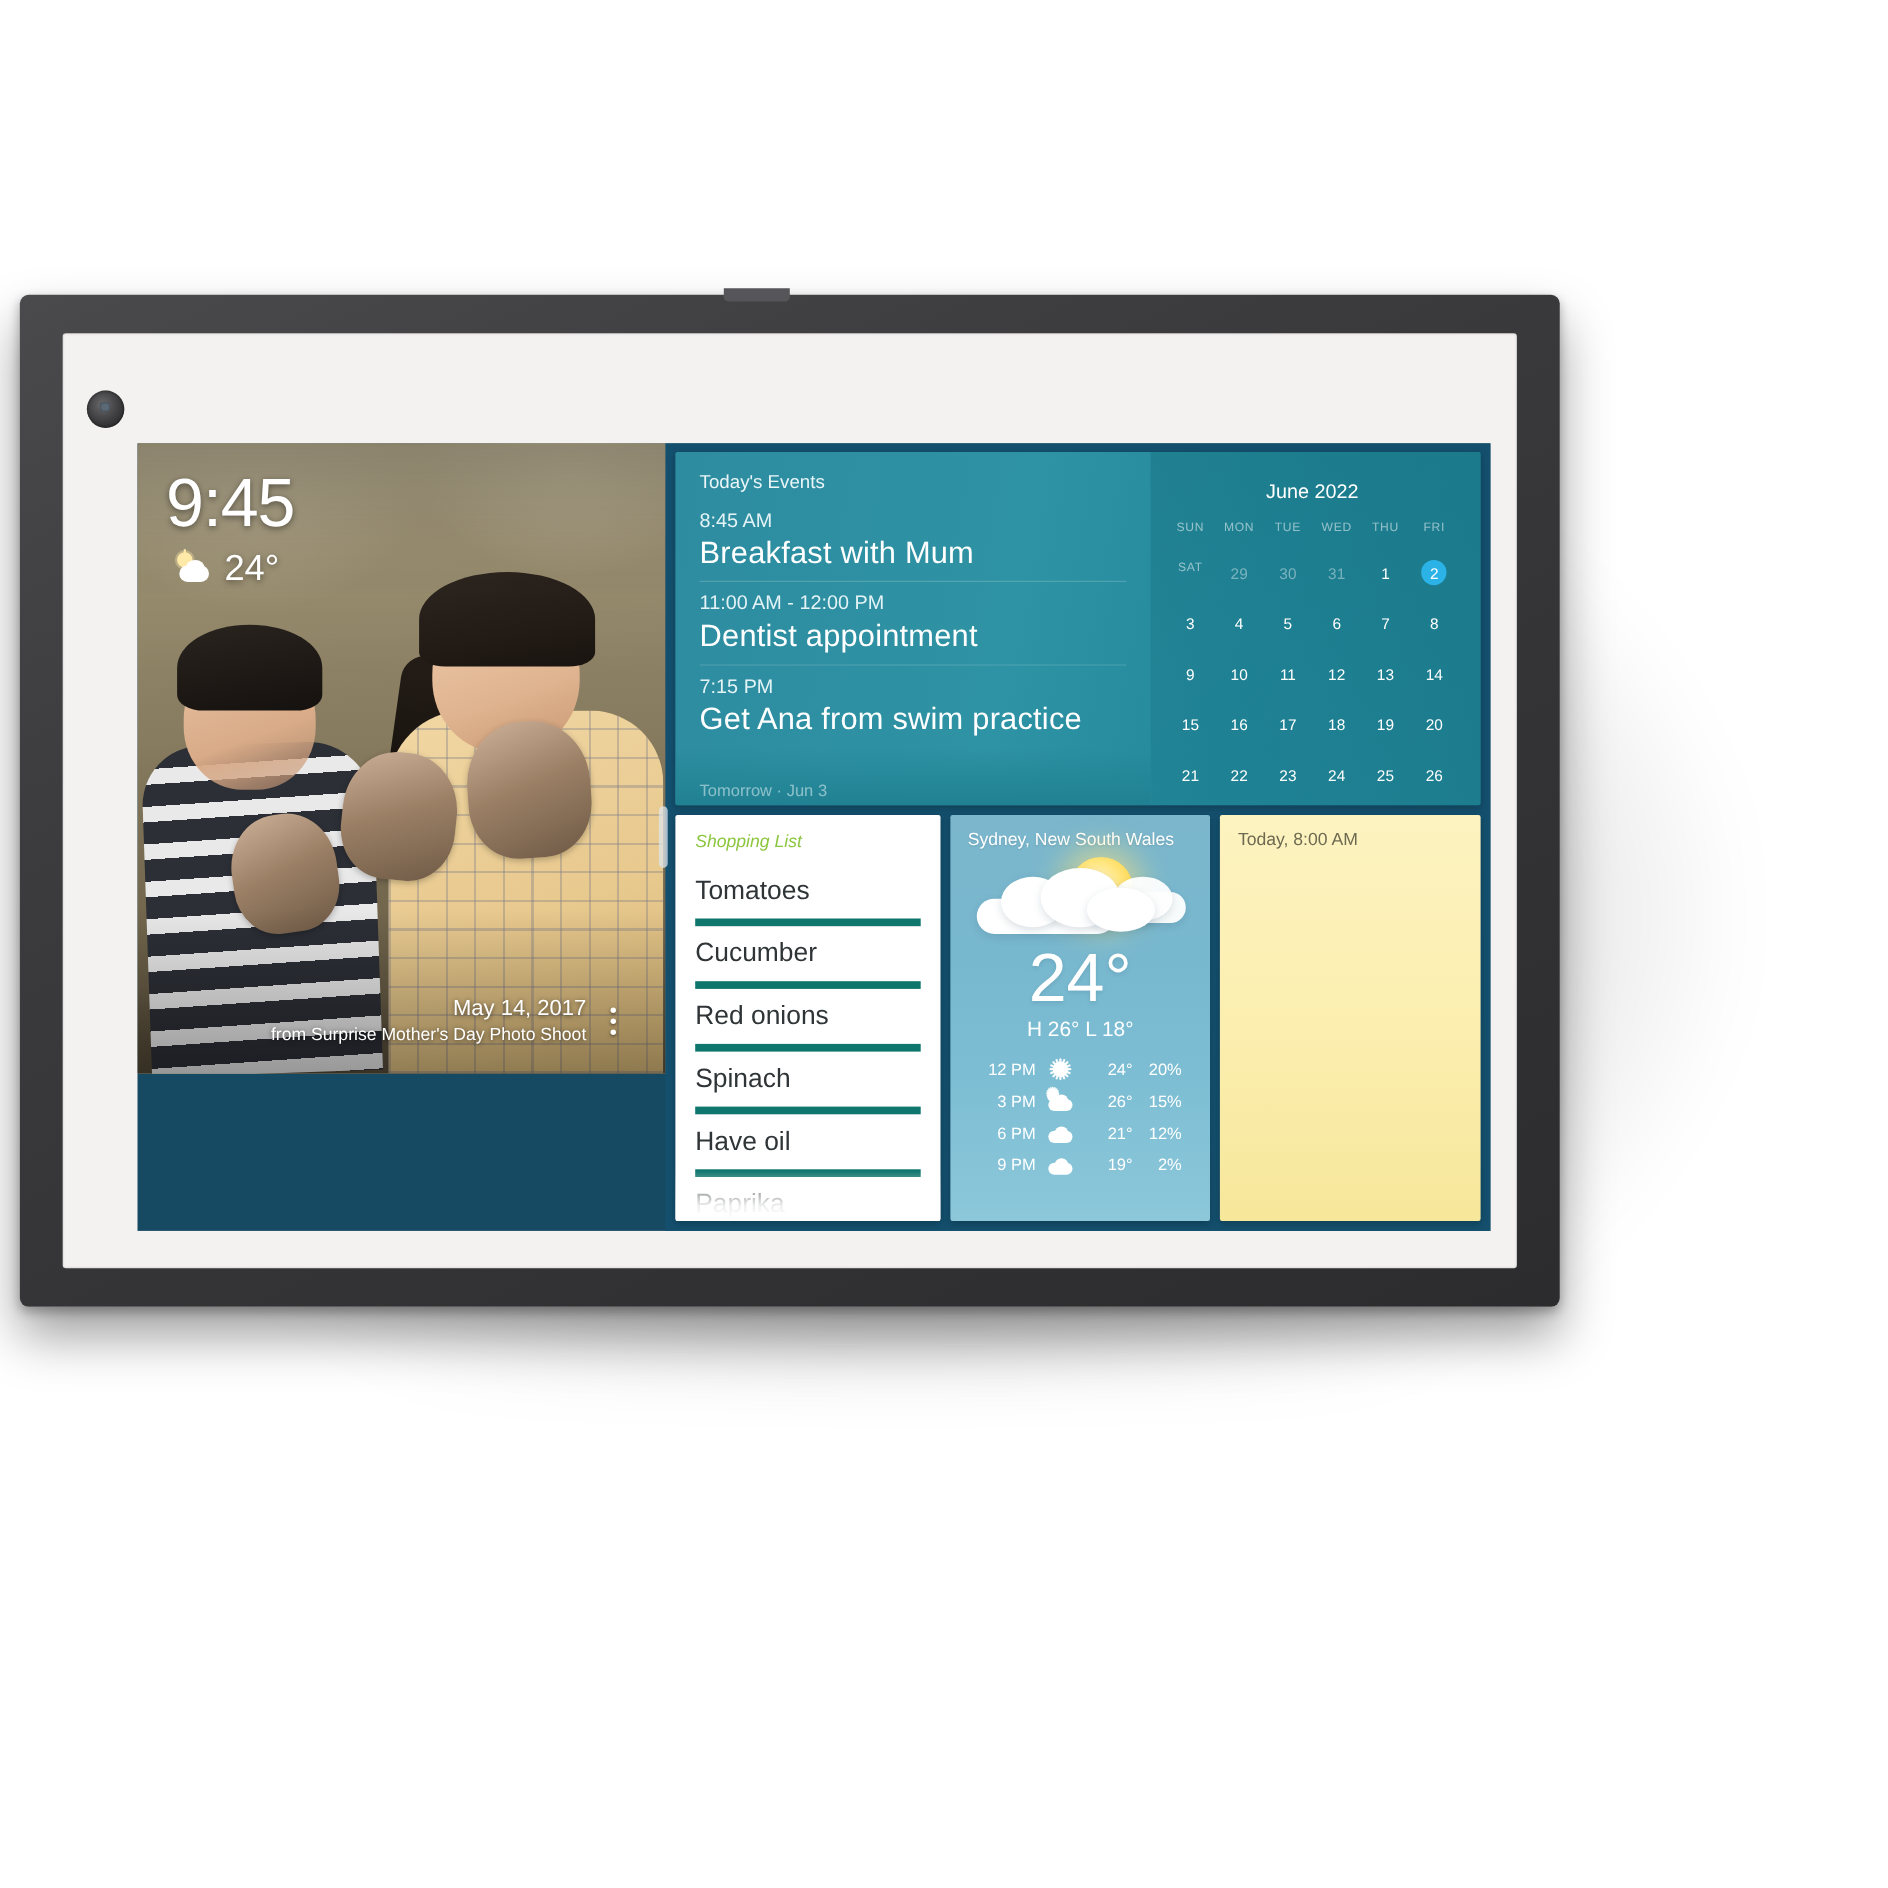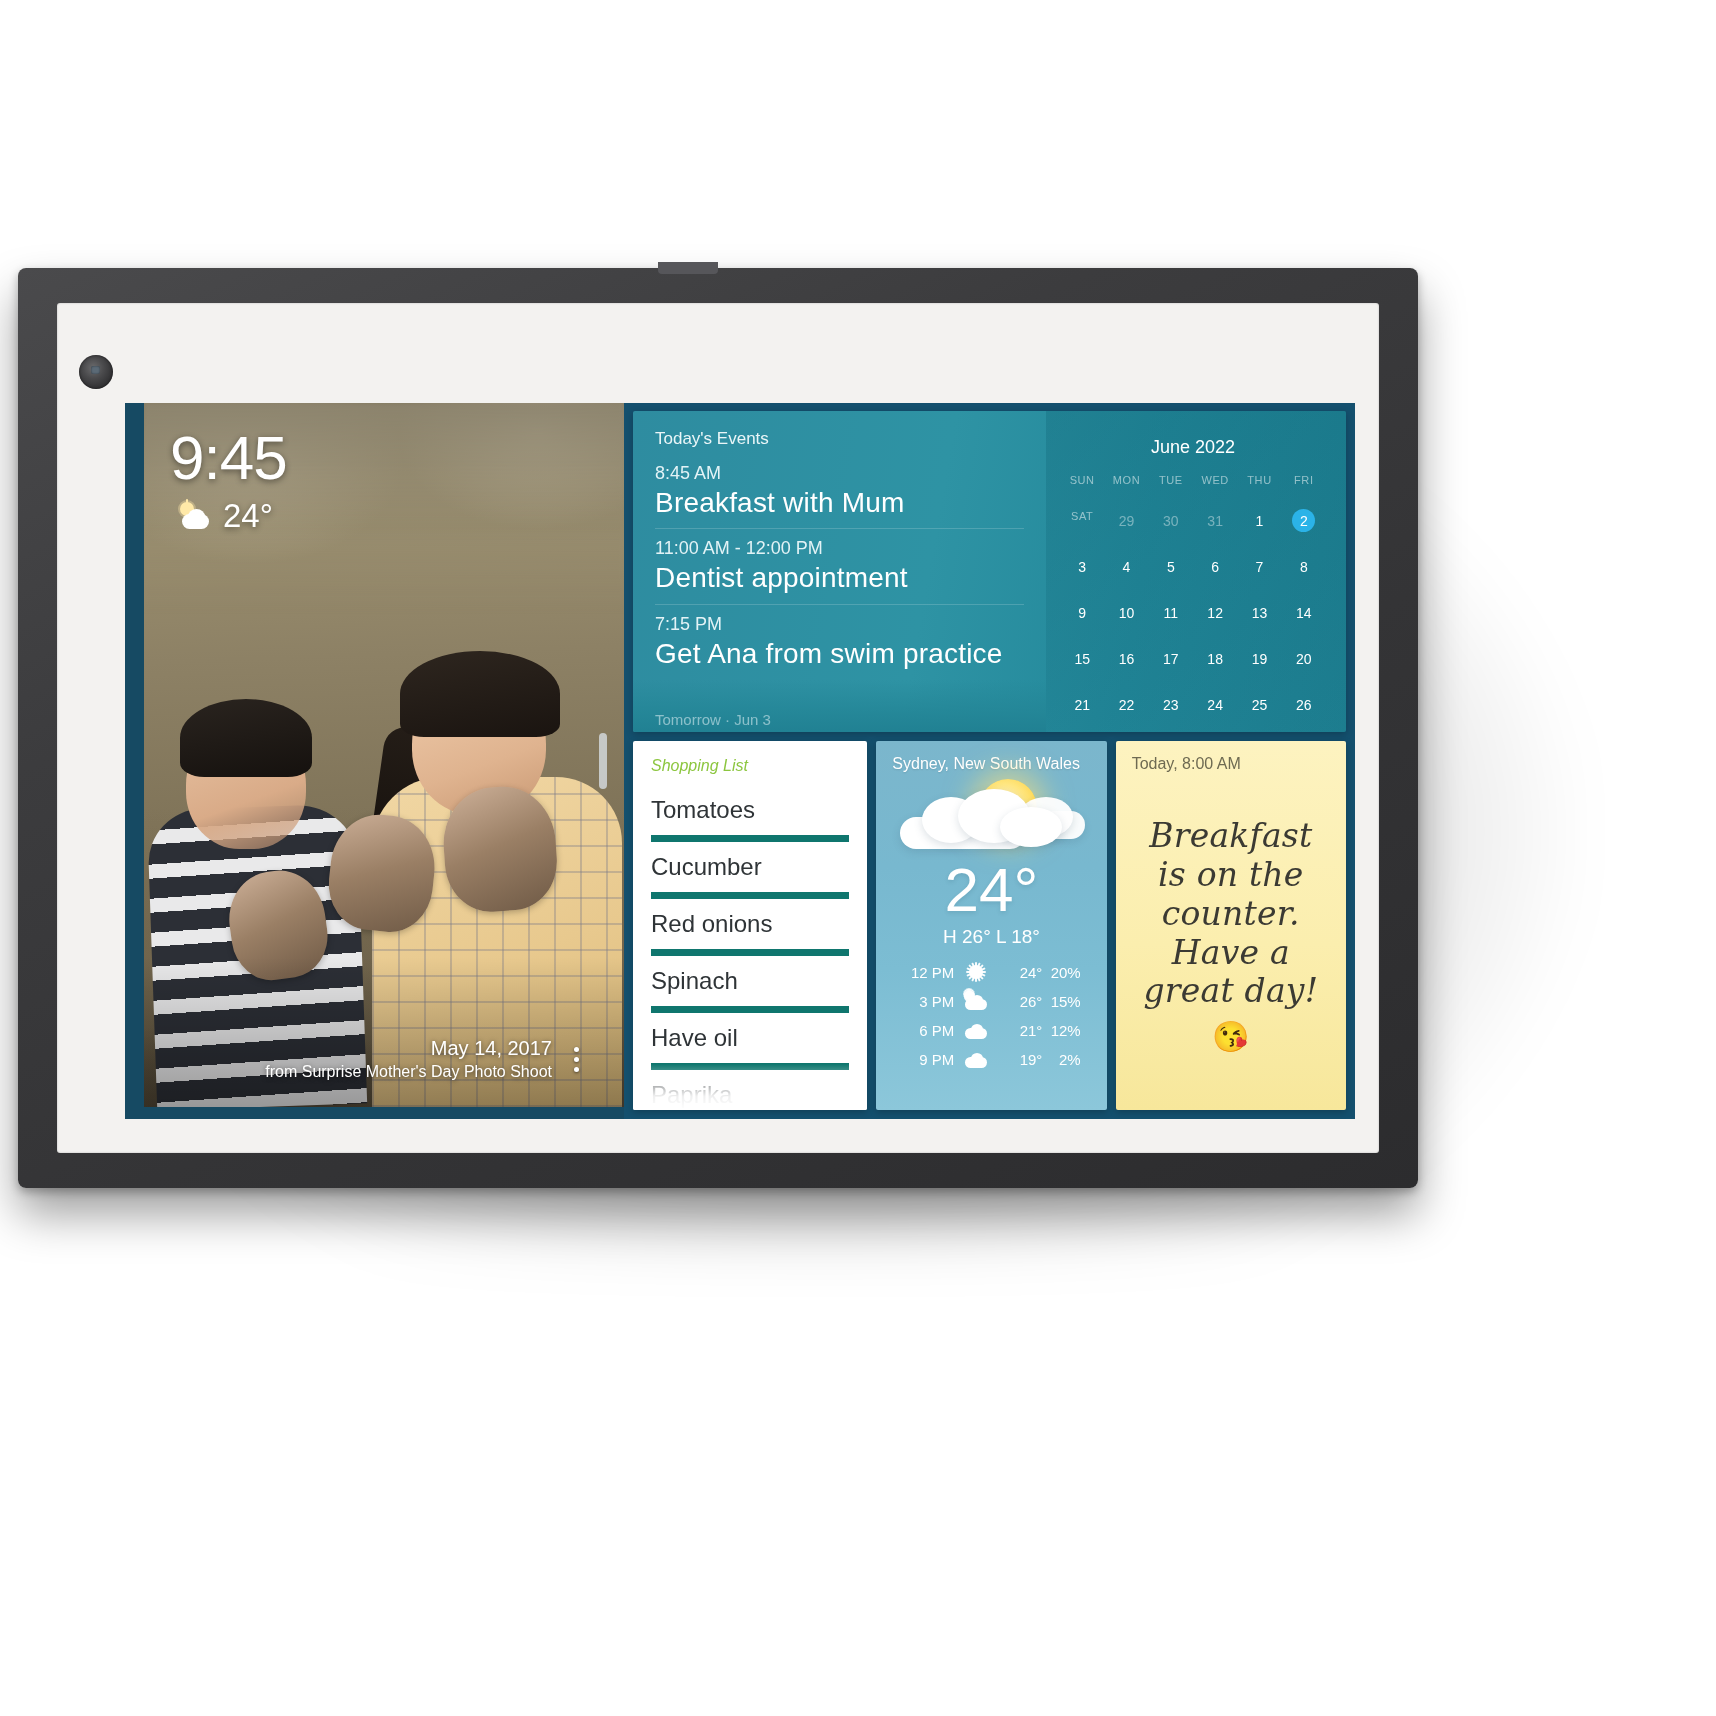--- a/index.html
+++ b/index.html
@@ -76,25 +76,24 @@
     left: 68px; top: 100px;
     width: 1230px; height: 716px;
     background: #164a63;
     display: flex;
     overflow: hidden;
   }
 
   
   #photo-pane {
     position: relative;
-    width: 480px; height: 704px;
+    width: 480px; height: 573px;
     overflow: hidden;
     background: #8d8067;
     flex: 0 0 480px;
-    margin-left: 19px;
   }
 
   .photo-bg {
     position: absolute; inset: 0;
     background:
       radial-gradient(ellipse 220px 150px at 22% 8%, #b9ae92 0%, rgba(185,174,146,0) 70%),
       radial-gradient(ellipse 200px 140px at 82% 4%, #c3b89c 0%, rgba(195,184,156,0) 70%),
       linear-gradient(178deg, #a49877 0%, #9b8f6f 16%, #8d8165 36%, #7e7257 62%, #6d6149 88%, #615643 100%);
   }
   .photo-blur-top {
@@ -678,30 +677,20 @@
                       </span>
                     </span>
                     <span class="fc-temp">19°</span>
                     <span class="fc-pop">2%</span>
                   </div>
                 </div>
             </div>
 
             <div id="note-card">
               <div id="note-time">Today, 8:00 AM</div>
-              <div id="note-body">
-                <div id="note-text">
-                    <div>Breakfast</div>
-                    <div>is on the</div>
-                    <div>counter.</div>
-                    <div>Have a</div>
-                    <div>great day!</div>
-                  </div>
-                <div id="note-emoji">😘</div>
-              </div>
             </div>
 
           </div>
         </div>
 
       </div>
     </div>
   </div>
 </div>
 

